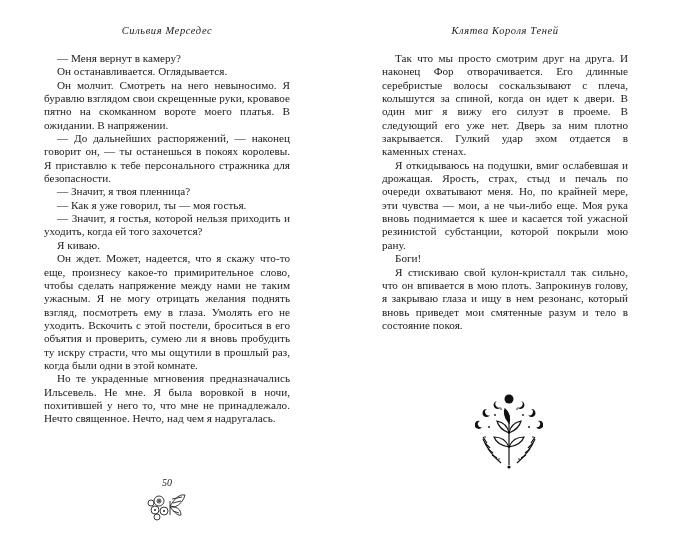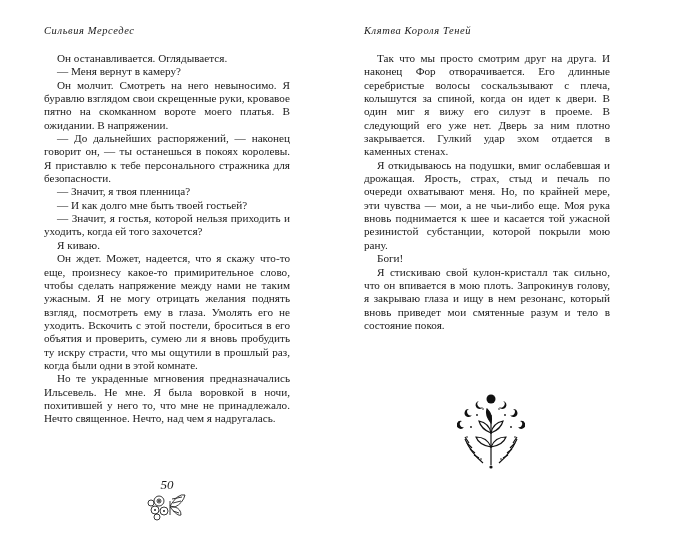--- a/index.html
+++ b/index.html
@@ -1,45 +1,45 @@
 <!DOCTYPE html>
 <html><head>
 <meta charset="utf-8">
 <style>
   html,body{margin:0;padding:0;background:#ffffff;}
   body{width:674px;height:539px;position:relative;overflow:hidden;
        font-family:"Liberation Serif","DejaVu Serif",serif;color:#1a1a1a;}
   .page{position:absolute;top:0;height:539px;}
   .page.left{left:0;width:337px;}
-  .page.right{left:319px;width:337px;}
+  .page.right{left:337px;width:337px;}
   .running-head{position:absolute;top:25px;font-style:italic;font-size:10.5px;
-       letter-spacing:0.6px;text-align:left;}
+       letter-spacing:0.6px;text-align:center;}
   .left .running-head{left:44px;width:246px;}
   .right .running-head{left:45px;width:246px;}
   .text{position:absolute;top:52px;width:246px;font-size:11.2px;line-height:13.35px;}
   .left .text{left:44px;}
   .right .text{left:45px;}
   .text p{margin:0;text-indent:13px;text-align:justify;hyphens:manual;}
   .page-number{position:absolute;top:477px;left:44px;width:246px;text-align:center;
-       font-style:italic;font-size:13px;}
+       font-style:italic;font-size:10px;}
   .butterfly{position:absolute;top:491px;left:145px;width:50px;height:30px;}
   .ornament{position:absolute;top:393px;left:138px;width:68px;height:80px;}
 </style>
 </head>
 <body>
 
 <div class="page left">
   <div class="running-head">Сильвия Мерседес</div>
   <div class="text">
+    <p>— Меня вернут в камеру?</p>
     <p>Он останавливается. Оглядывается.</p>
-    <p>— Меня вернут в камеру?</p>
     <p>Он молчит. Смотреть на него невыносимо. Я буравлю взглядом свои скрещенные руки, кровавое пятно на скомканном вороте моего платья. В ожидании. В напряжении.</p>
     <p>— До дальнейших распоряжений, — наконец говорит он, — ты останешься в покоях королевы. Я приставлю к тебе персонального стражника для безопасности.</p>
     <p>— Значит, я твоя пленница?</p>
-    <p>— И как долго мне быть твоей гостьей?</p>
+    <p>— Как я уже говорил, ты — моя гостья.</p>
     <p>— Значит, я гостья, которой нельзя приходить и уходить, когда ей того захочется?</p>
     <p>Я киваю.</p>
     <p>Он ждет. Может, надеется, что я скажу что-то еще, произнесу какое-то примирительное слово, чтобы сделать напряжение между нами не таким ужасным. Я не могу отрицать желания поднять взгляд, посмотреть ему в глаза. Умолять его не уходить. Вскочить с этой постели, броситься в его объятия и проверить, сумею ли я вновь пробудить ту искру страсти, что мы ощутили в прошлый раз, когда были одни в этой комнате.</p>
     <p>Но те украденные мгновения предназначались Ильсевель. Не мне. Я была воровкой в ночи, похитившей у него то, что мне не принадлежало. Нечто священное. Нечто, над чем я надругалась.</p>
   </div>
   <div class="page-number">50</div>
   <svg class="butterfly" viewBox="0 0 50 30">
     <g fill="none" stroke="#222" stroke-width="0.9">
       <circle cx="14" cy="10" r="5"></circle>
         <circle cx="14" cy="10" r="2"></circle>

